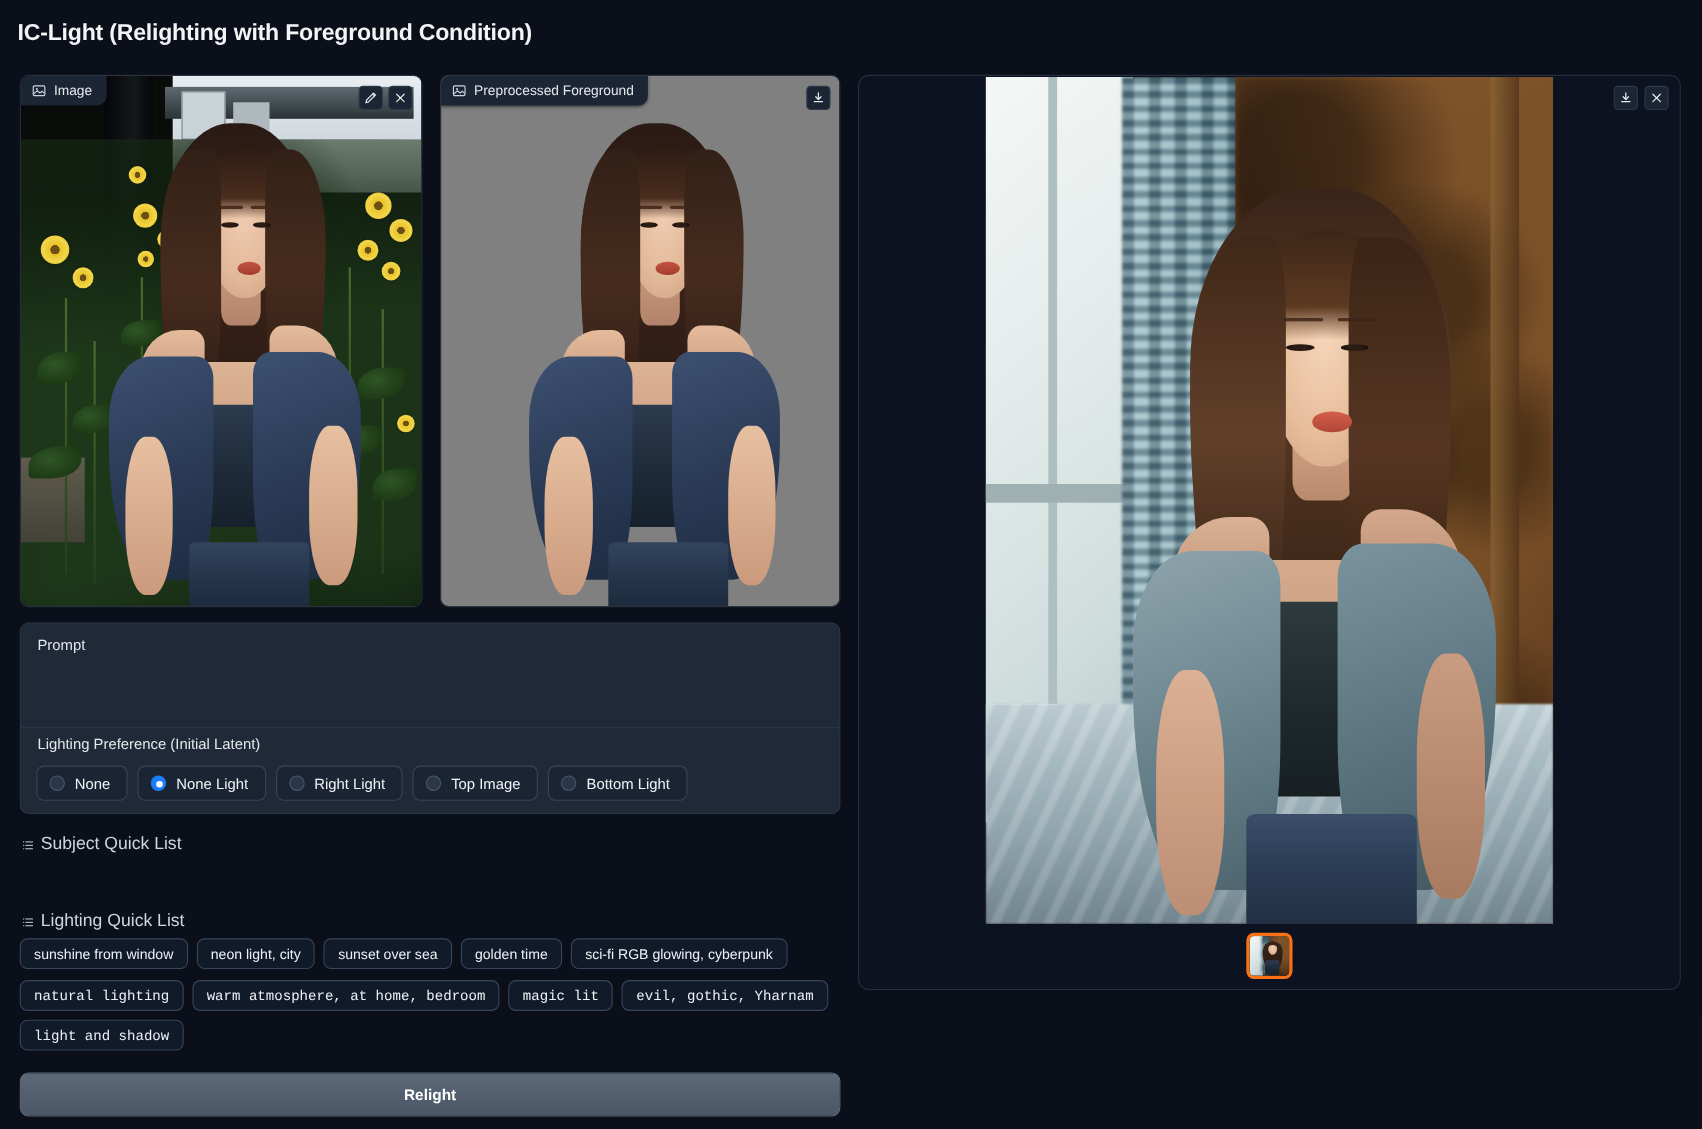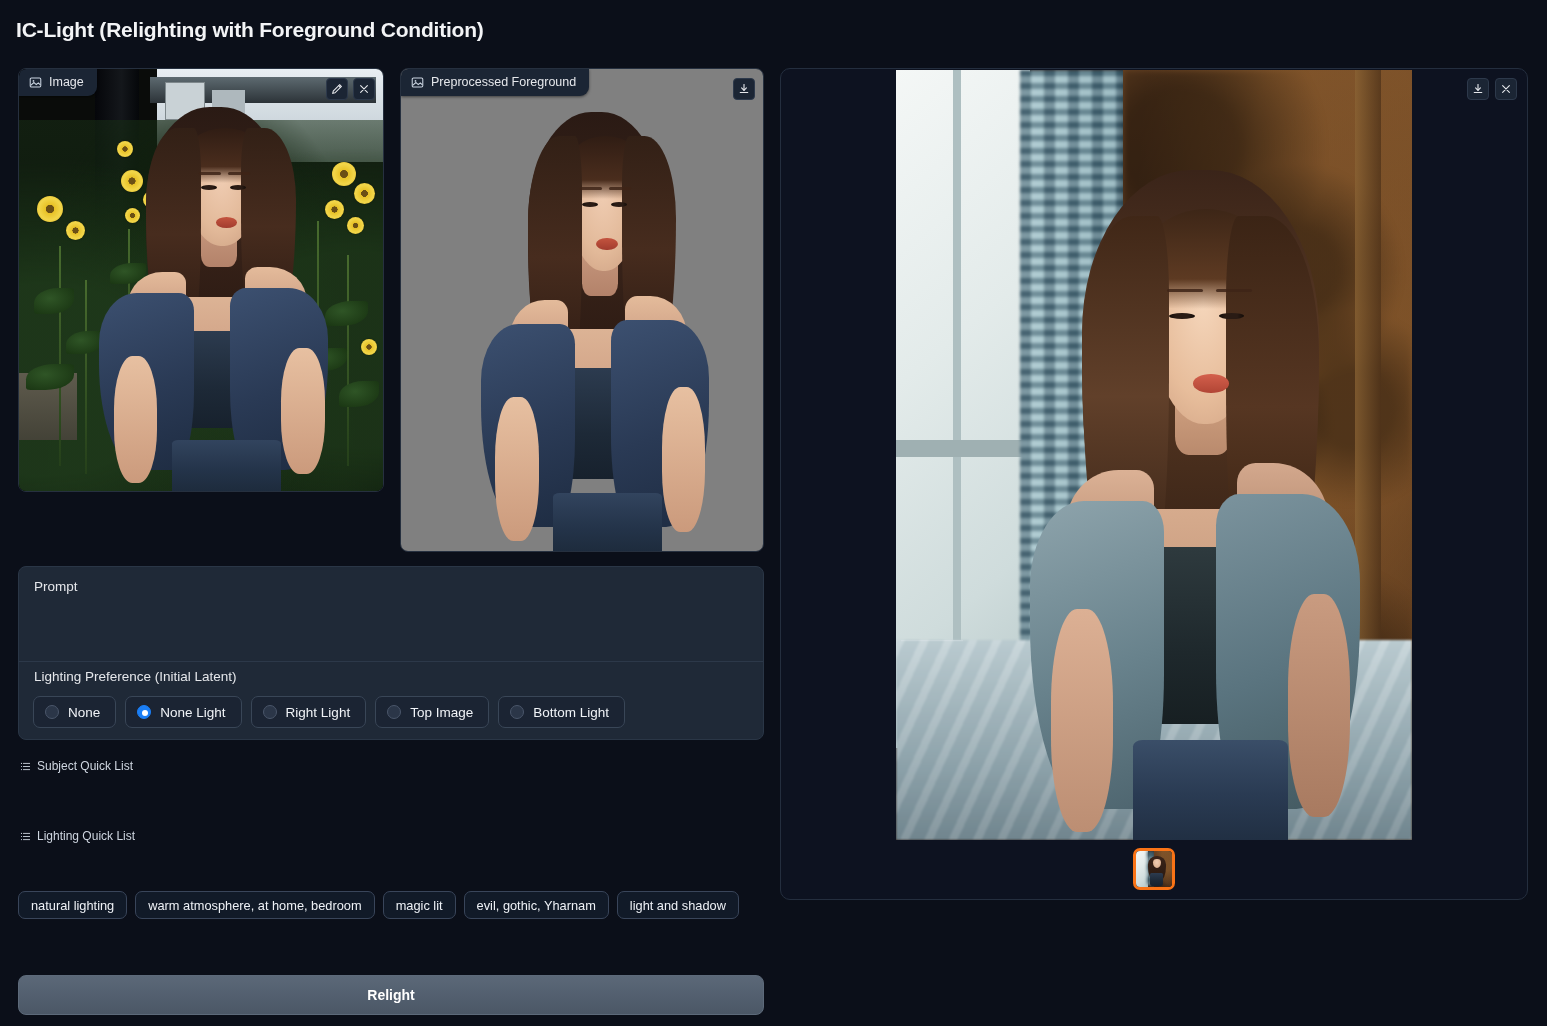--- a/index.html
+++ b/index.html
@@ -318,21 +318,21 @@
   .radio-chip.sel .radio-dot::after {
     content:''; position:absolute;
     left:4px; top:4px; width:6px; height:6px;
     border-radius:50%; background:#fff;
   }
 
   
   .ql-head {
     position:absolute;
     display:flex; align-items:center; gap:6px;
-    font-size:12px; color:#cfd6e0;
+    font-size:16px; color:#cfd6e0;
   }
   .ql-head svg { display:block; }
   .ql-row {
     position:absolute;
     display:flex; gap:8px; flex-wrap:wrap;
   }
   .ql-chip {
     height: 28px;
     display:flex; align-items:center;
     padding: 0 12px;
@@ -397,21 +397,21 @@
     background:#20323e;
   }
 </style>
 </head>
 <body>
 
 <div class="app">
 
   <div class="page-title">IC-Light (Relighting with Foreground Condition)</div>
 
-  <div class="img-panel" style="left:18px; top:68px; width:366px; height:424px;">
+  <div class="img-panel" style="left:18px; top:68px; width:366px; height:484px;">
     <div class="canvas">
       <div class="sceneA">
         <div class="sA-sky"></div>
         <div class="sA-beam"></div>
         <div class="sA-box"></div>
         <div class="sA-struct"></div>
         <div class="sA-pole"></div>
         <div class="sA-foliage"></div>
         <div class="sA-wall"></div>
 
@@ -588,22 +588,29 @@
       <svg width="11" height="11" viewBox="0 0 16 16" fill="none" stroke="#cfd6e0" stroke-width="1.3" stroke-linecap="round">
         <path d="M5 3.5 H14 M5 8 H14 M5 12.5 H14"></path>
         <circle cx="2.2" cy="3.5" r="0.8" fill="#cfd6e0" stroke="none"></circle>
         <circle cx="2.2" cy="8" r="0.8" fill="#cfd6e0" stroke="none"></circle>
         <circle cx="2.2" cy="12.5" r="0.8" fill="#cfd6e0" stroke="none"></circle>
       </svg>
     </span>
     <span>Lighting Quick List</span>
   </div>
 
-
-  <div class="ql-row" style="left:18px; top:891px; width:750px;">
+  <div class="ql-row" style="left:18px; top:853px; width:750px;">
+    <div class="ql-chip">sunshine from window</div>
+    <div class="ql-chip">neon light, city</div>
+    <div class="ql-chip">sunset over sea</div>
+    <div class="ql-chip">golden time</div>
+    <div class="ql-chip">sci-fi RGB glowing, cyberpunk</div>
+  </div>
+
+  <div class="ql-row" style="left:18px; top:891px; width:750px;font-family:Liberation Mono, monospace;">
     <div class="ql-chip">natural lighting</div>
     <div class="ql-chip">warm atmosphere, at home, bedroom</div>
     <div class="ql-chip">magic lit</div>
     <div class="ql-chip">evil, gothic, Yharnam</div>
     <div class="ql-chip">light and shadow</div>
   </div>
 
 
   <button class="relight-btn">Relight</button>
 

